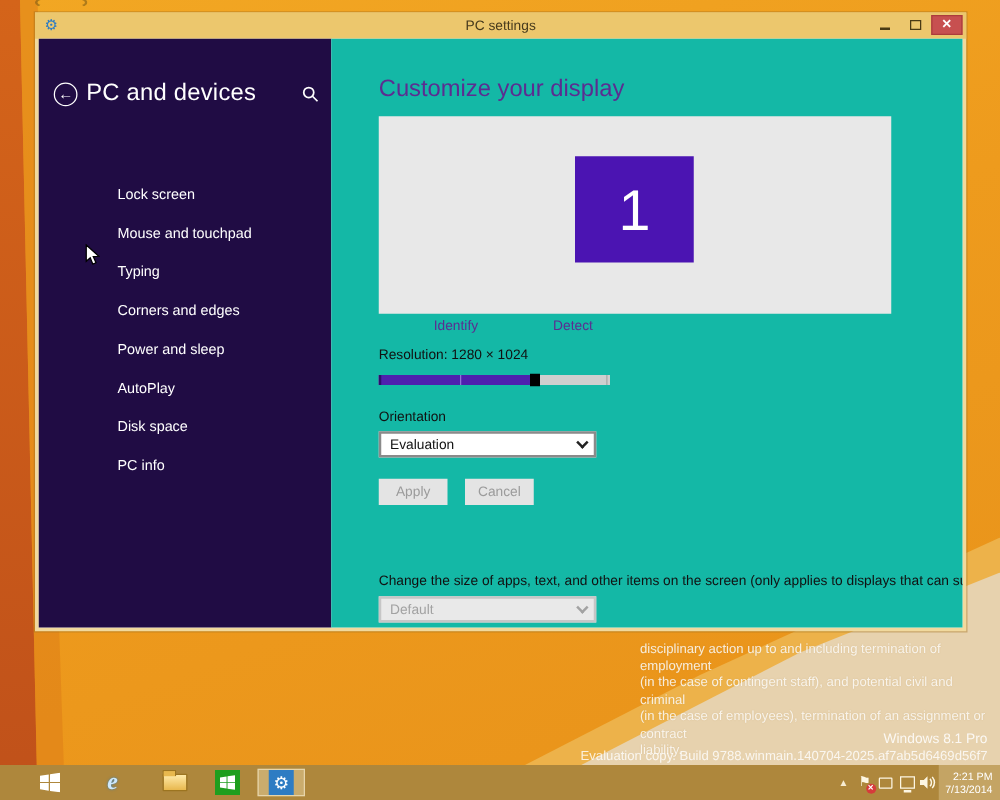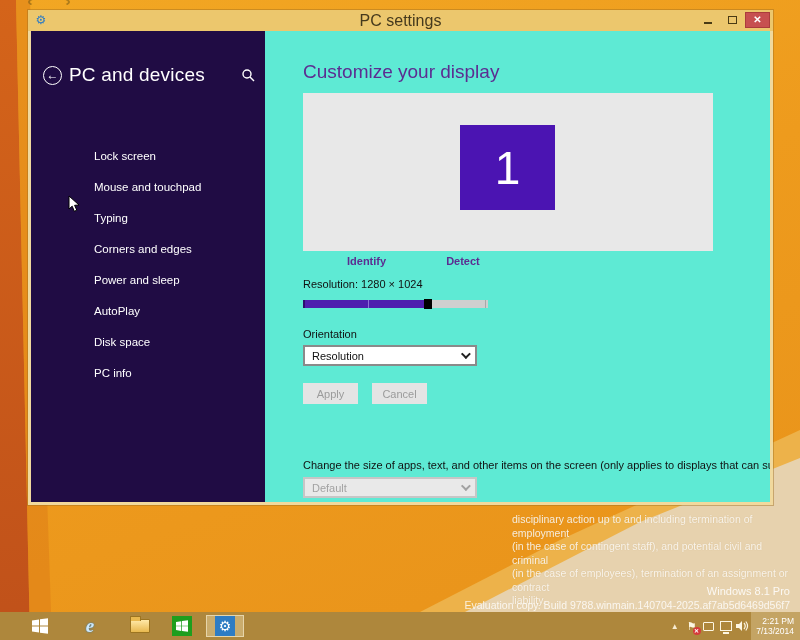--- a/index.html
+++ b/index.html
@@ -16,21 +16,21 @@
 
   
   .watermark { position:absolute; left:512px; top:513px; width:282px; font-size:10.5px; line-height:13.5px; color:rgba(255,255,255,.82); text-shadow:0 0 1px rgba(190,150,80,.4); }
   .wm-edition { position:absolute; right:10px; top:585px; font-size:11px; color:rgba(255,255,255,.85); }
   .wm-build { position:absolute; right:10px; top:599px; font-size:10.5px; color:rgba(255,255,255,.8); white-space:nowrap; }
 
   
   .win { position:absolute; left:28px; top:10px; width:745px; height:495px; background:#f1d99d; box-shadow:0 0 0 1px rgba(160,110,30,.45); }
   .titlebar { position:relative; height:21px; background:#ecc76d; display:flex; align-items:center; }
   .win-icon { position:absolute; left:6px; top:3px; width:14px; height:14px; font-size:12px; line-height:14px; text-align:center; color:#2e7cc3; }
-  .title { flex:1; text-align:center; font-size:16px; color:#463a1d; }
+  .title { flex:1; text-align:center; font-size:11px; color:#463a1d; }
   .caption-btns { position:absolute; right:3px; top:2px; display:flex; align-items:center; height:16px; }
   .cap-btn { width:25px; height:16px; display:flex; align-items:center; justify-content:center; cursor:default; }
   .min-glyph { width:8px; height:2px; background:#4a3b14; margin-top:6px; }
   .max-glyph { width:9px; height:8px; border:1px solid #4a3b14; }
   .close-btn { background:#c75050; border:1px solid #ab3c3c; }
   .close-glyph { color:#fff; font-size:10px; line-height:10px; font-weight:bold; }
 
   .win-body { position:absolute; left:3px; right:3px; top:21px; bottom:3px; display:flex; background:#fff; }
 
   
@@ -38,28 +38,28 @@
   .side-header { position:absolute; left:12px; top:33px; right:10px; display:flex; align-items:center; }
   .back-btn { width:19px; height:19px; border:1.5px solid #fff; border-radius:50%; display:flex; align-items:center; justify-content:center; font-size:12px; line-height:1; color:#fff; flex-shrink:0; }
   .side-title { margin-left:7px; font-size:19px; font-weight:300; letter-spacing:.2px; white-space:nowrap; flex:1; }
   .search-btn { width:14px; height:14px; flex-shrink:0; }
   .side-items { position:absolute; left:0; right:0; top:110px;margin-left:40px; }
   .side-item { height:31px; line-height:31px; padding-left:23px; font-size:11.5px; cursor:default; }
   .side-item.selected { background:#5424c8; }
   .cursor { position:absolute; left:37px; top:164px; width:12px; height:18px; }
 
   
-  .main { position:relative; flex:1; background:#5eead4; overflow:hidden; }
+  .main { position:relative; flex:1; background:#14b8a6; overflow:hidden; }
   .h-purple { position:absolute; color:#5c2d91; font-size:19px; font-weight:300; }
   .heading1 { left:38px; top:30px; }
   .preview { position:absolute; left:38px; top:62px; width:410px; height:158px; background:#e8e8e8; }
   .monitor { position:absolute; left:157px; top:32px; width:95px; height:85px; background:#4b14b2; display:flex; align-items:center; justify-content:center; }
   .monitor-num { color:#fff; font-size:46px; font-weight:100; }
   .links-row { position:absolute; left:38px; top:224px; display:flex; gap:16px; }
-  .link { color:#5c2d91; font-size:11px; font-weight:700; cursor:pointer;padding-left:44px; }
+  .link { color:#5c2d91; font-size:11px; font-weight:400; cursor:pointer;padding-left:44px; }
   .res-label { position:absolute; left:38px; top:247px; font-size:11px; color:#111; }
   .slider { position:absolute; left:38px; top:269px; width:185px; height:8px; background:#cfcfcf; }
   .slider-fill { position:absolute; left:0; top:0; bottom:0; background:#4e1fae; }
   .slider-startcap { position:absolute; left:0; top:0; bottom:0; width:2px; background:#2d0e6e; }
   .slider-tick { position:absolute; left:35%; top:0; bottom:0; width:1px; background:#8f72d8; }
   .slider-endtick { position:absolute; right:2px; top:0; bottom:0; width:1px; background:#a8a8a8; }
   .slider-thumb { position:absolute; top:-1px; width:8px; height:10px; background:#000; margin-left:-1px; }
   .field-label { position:absolute; left:38px; top:297px; font-size:11px; color:#111; }
   .select { position:absolute; left:38px; width:174px; height:21px; border:2px solid #8a8a8a; background:#fff; display:flex; align-items:center; padding:0 7px; font-size:11px; color:#111; cursor:default; }
   .select-orientation { top:314px; }
@@ -176,21 +176,21 @@
         <div class="slider">
           <div class="slider-fill" style="width: 66%;"></div>
           <div class="slider-startcap"></div>
           <div class="slider-tick"></div>
           <div class="slider-endtick"></div>
           <div class="slider-thumb" style="left: 66%;"></div>
         </div>
 
         <div class="field-label">Orientation</div>
         <div class="select select-orientation">
-          <span>Resolution</span>
+          <span>Evaluation</span>
           <span class="chev"></span>
         </div>
 
         <div class="btn-row">
           <div class="btn">Apply</div>
           <div class="btn">Cancel</div>
         </div>
 
         <div class="size-text">Change the size of apps, text, and other items on the screen (only applies to displays that can support it)</div>
         <div class="select select-disabled">

